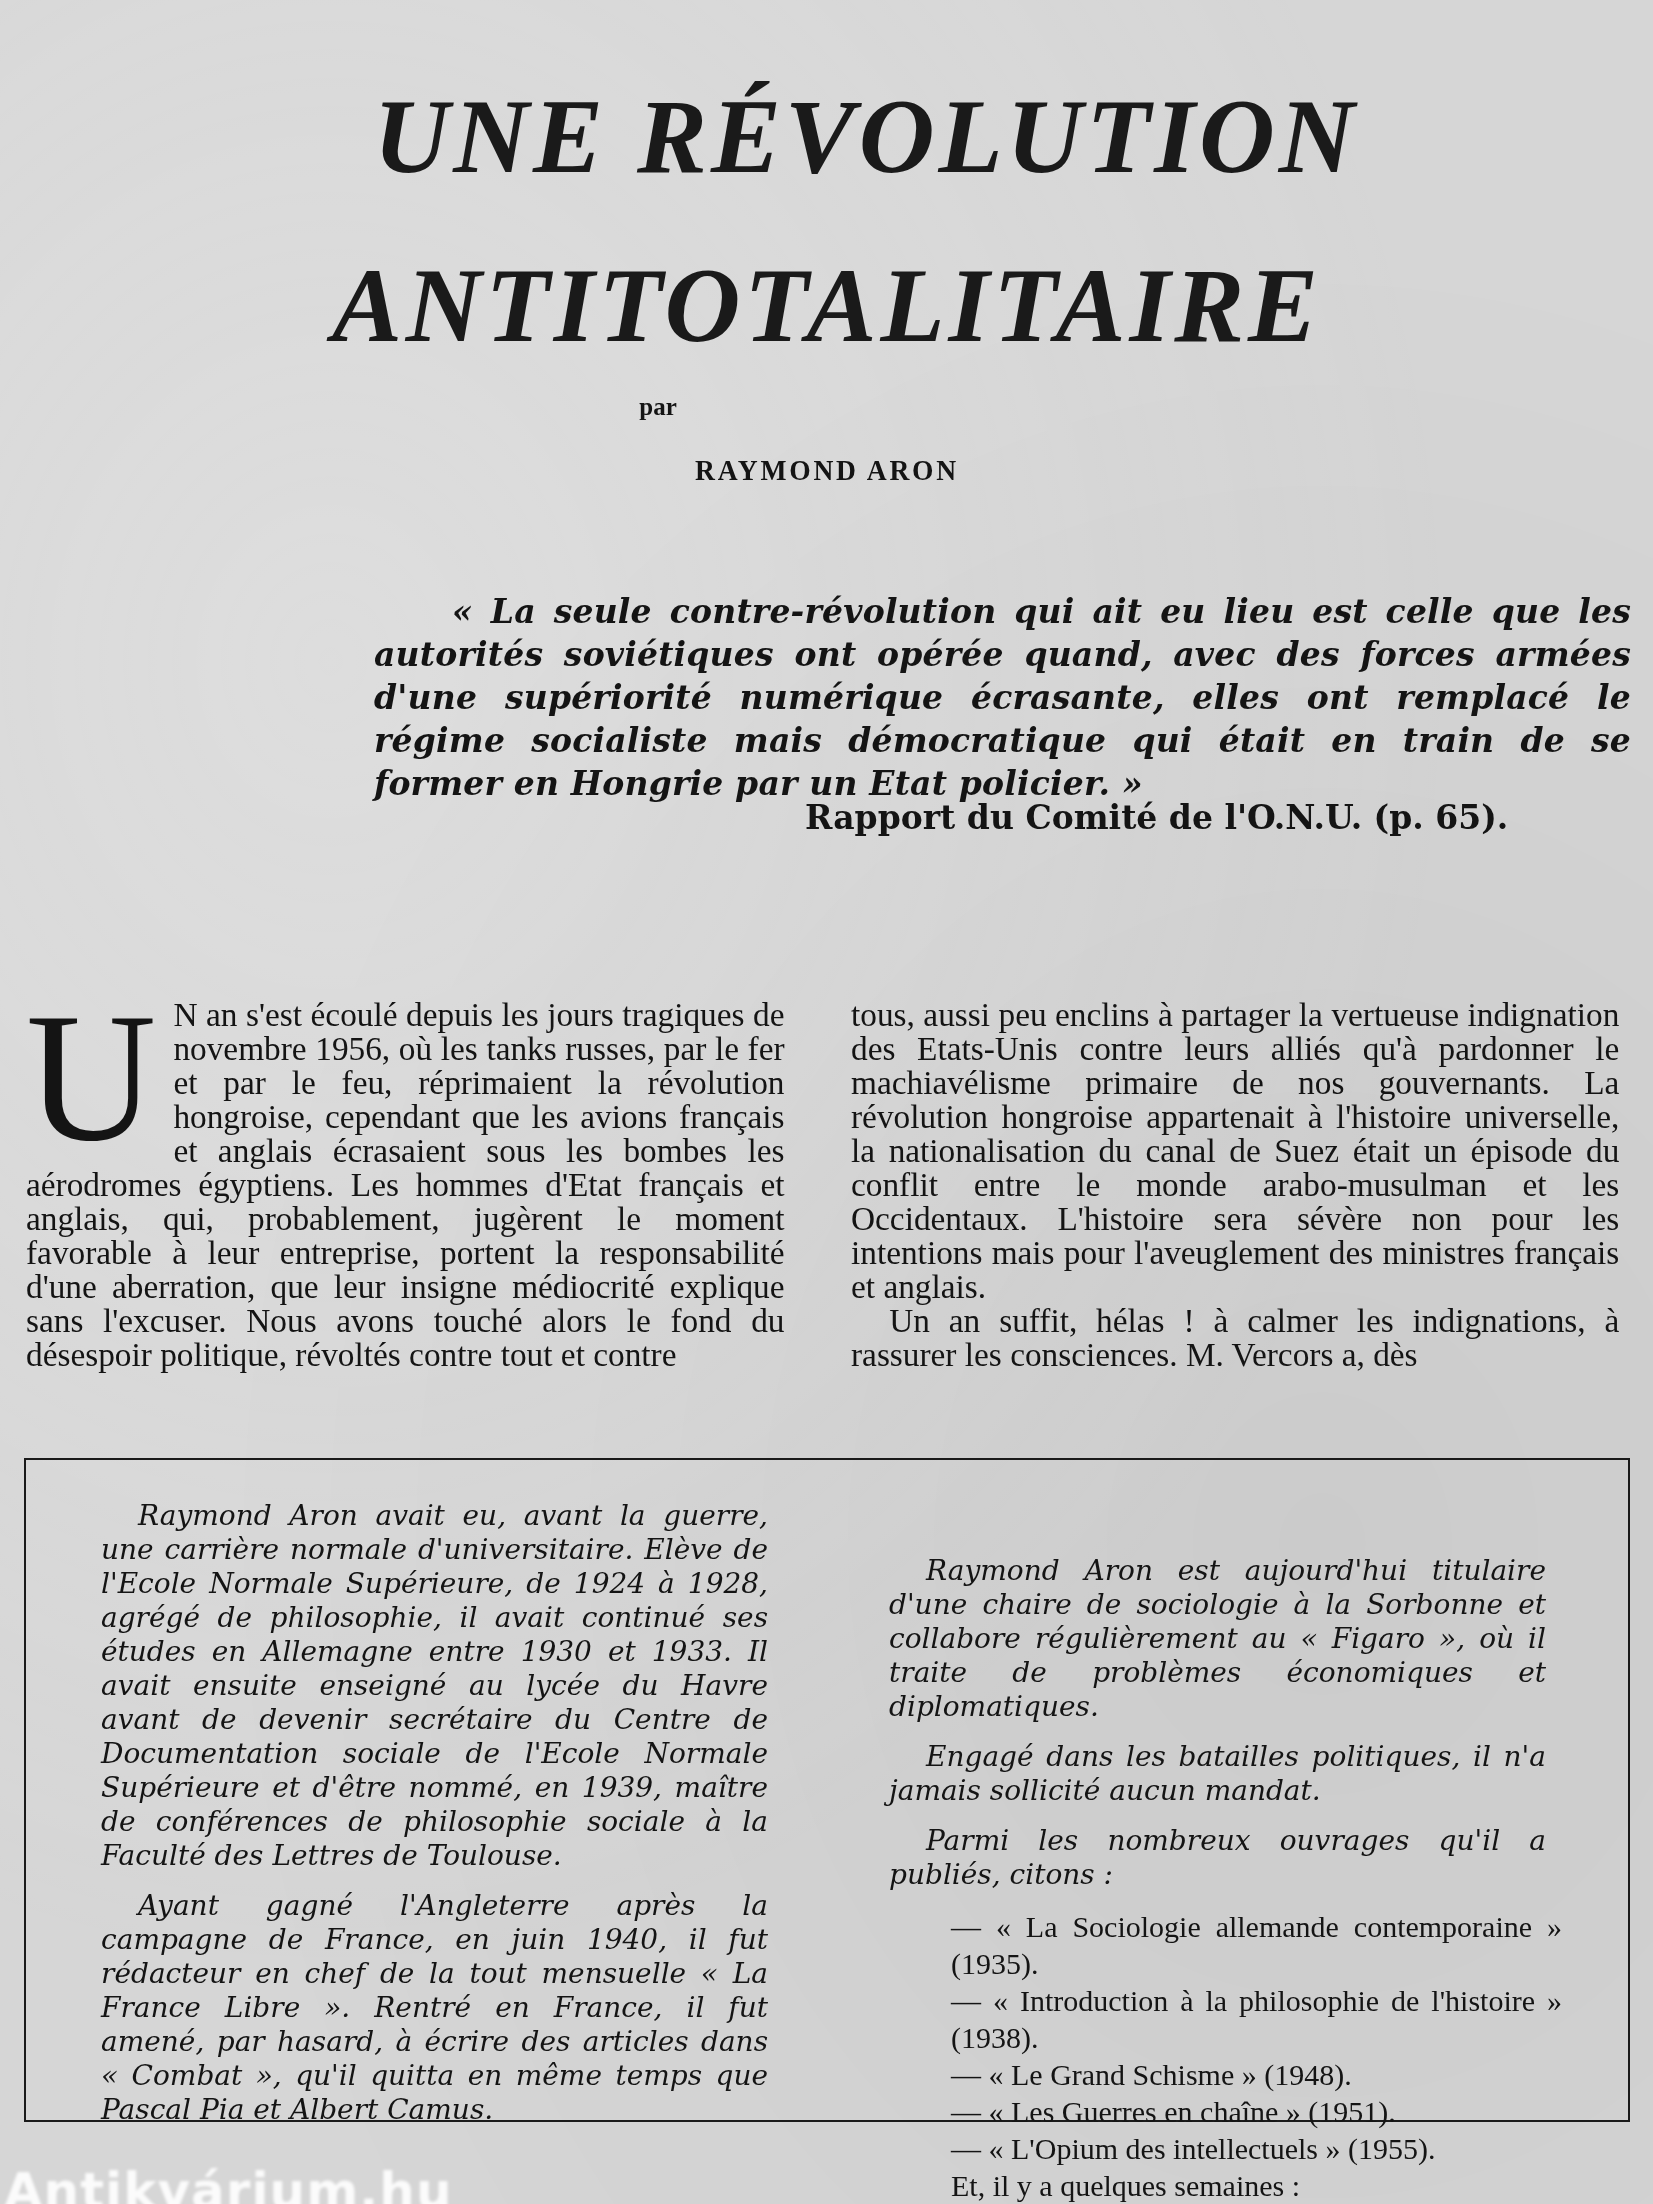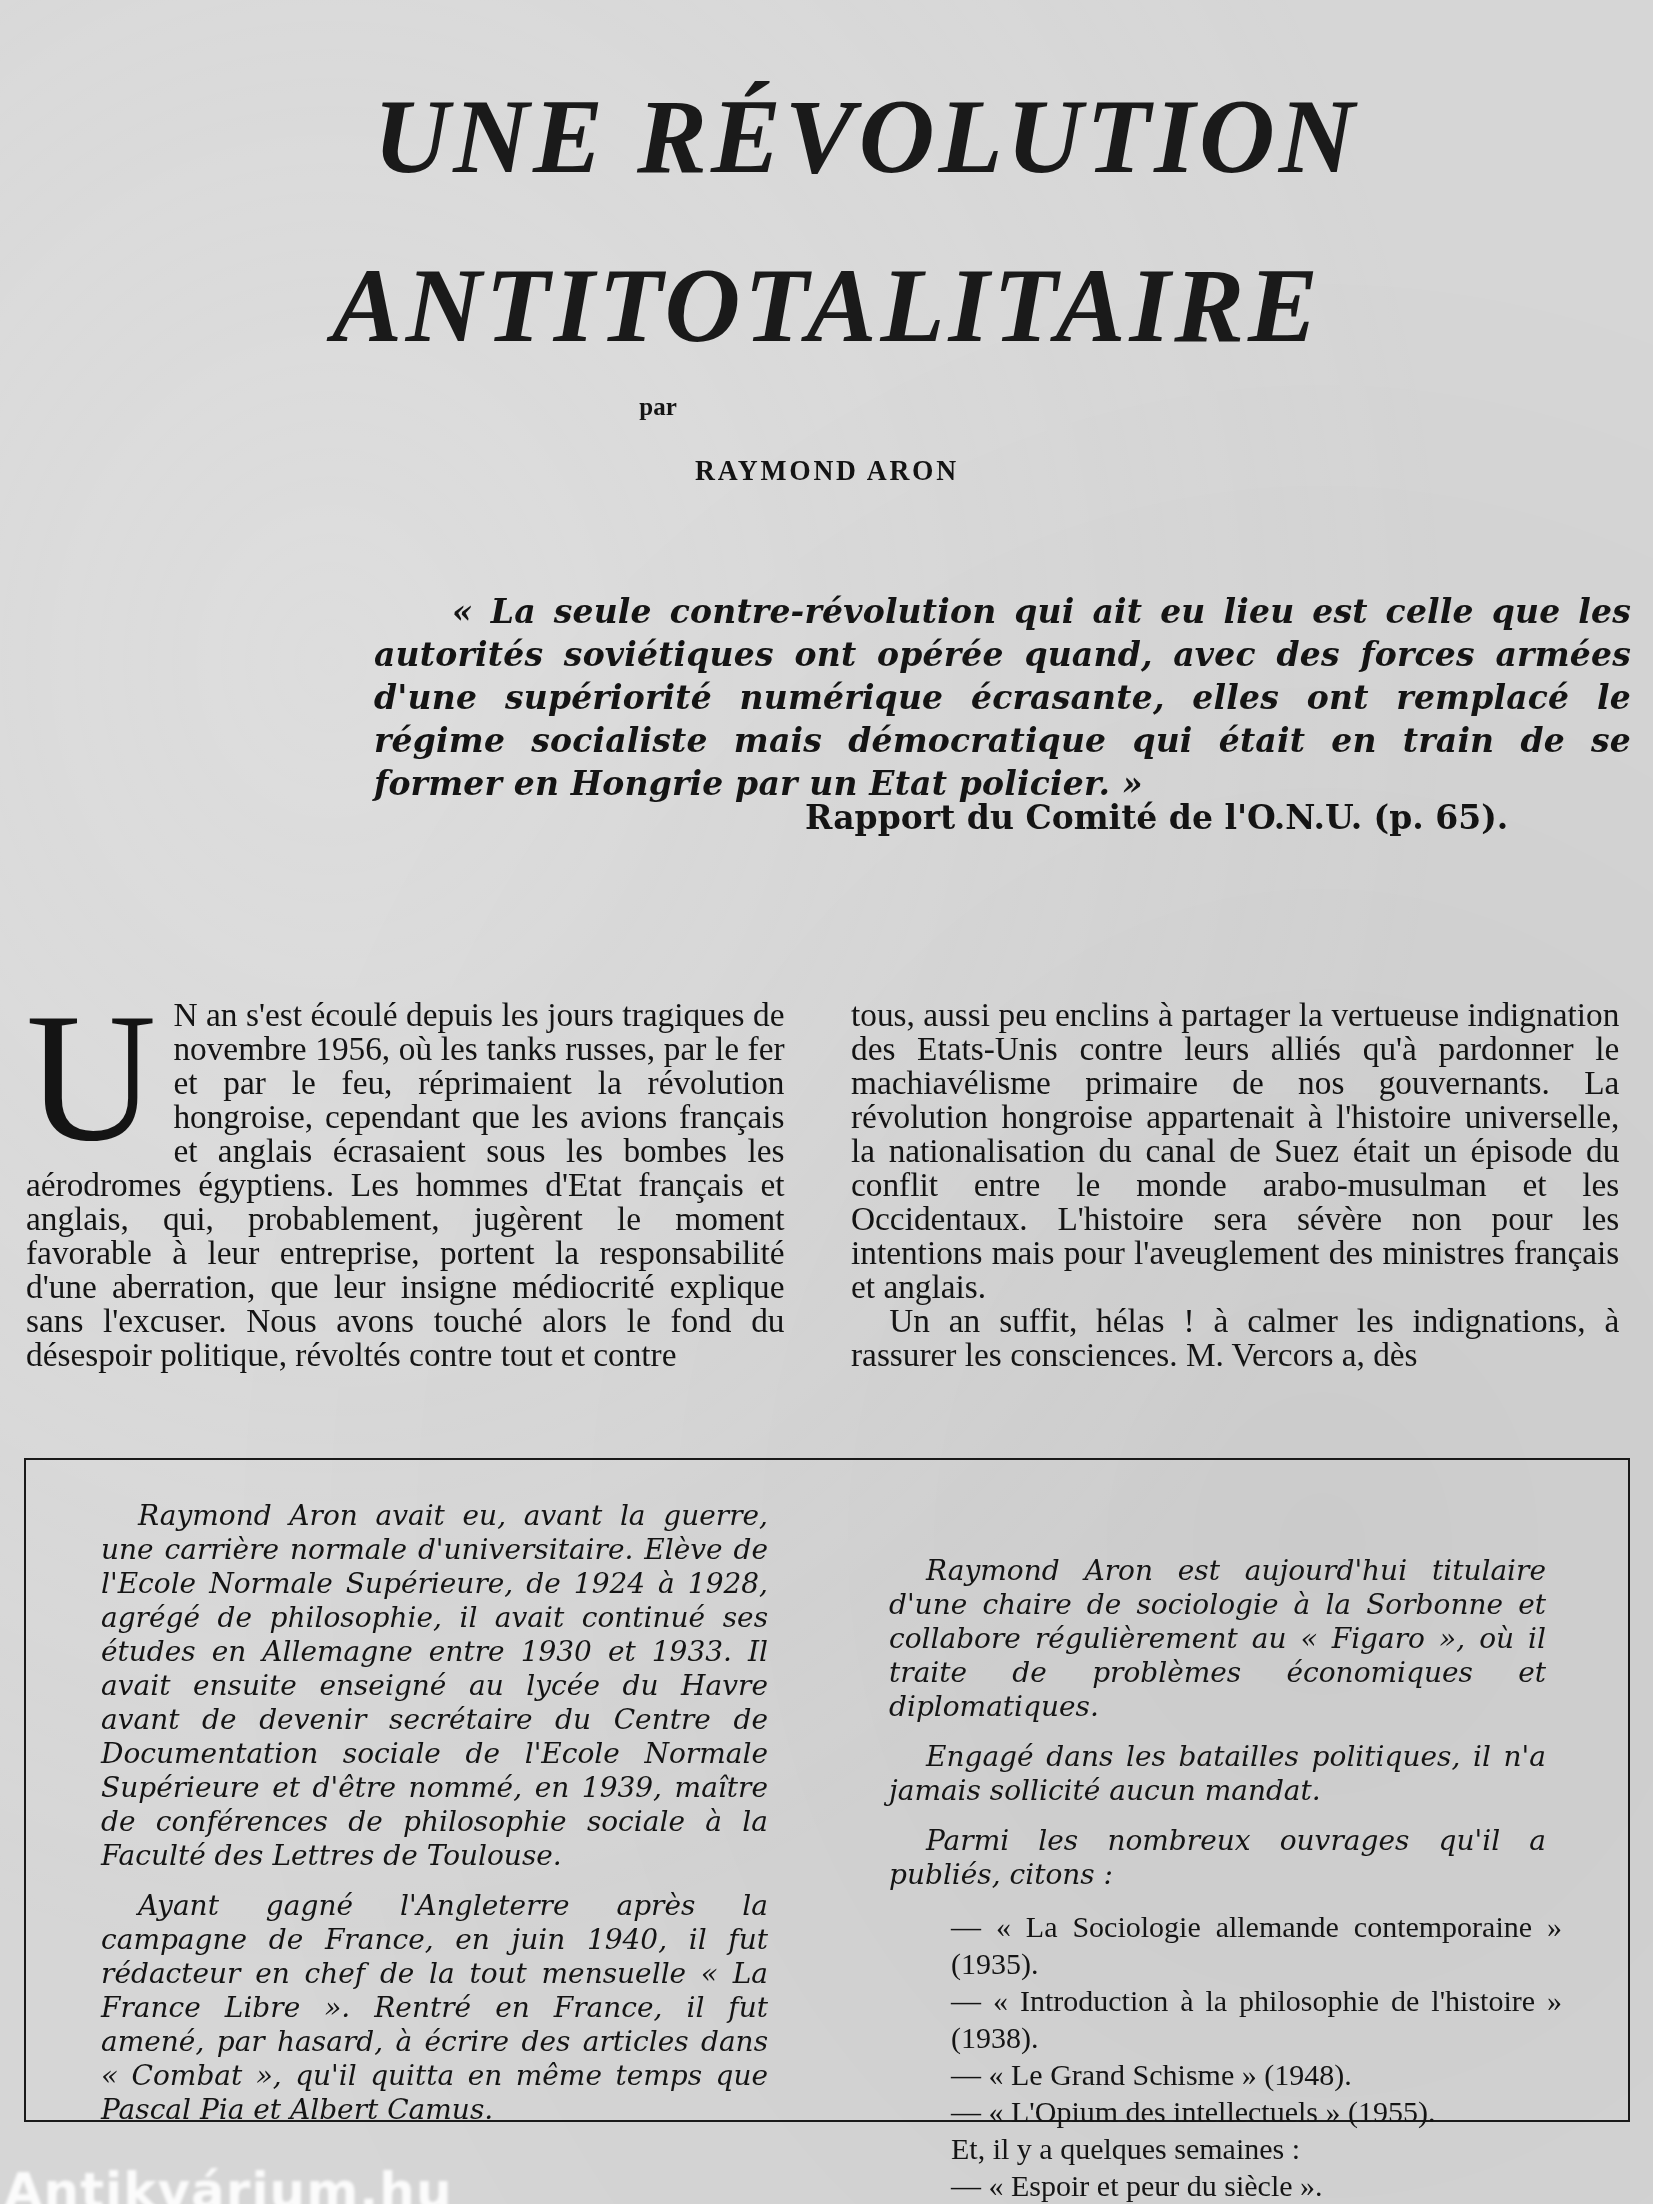--- a/index.html
+++ b/index.html
@@ -96,20 +96,21 @@
 </div>
 
 <div class="abs boxcol" id="box-right">
   <p class="bi">Raymond Aron est aujourd'hui titulaire d'une chaire de sociologie à la Sorbonne et collabore régulièrement au « Figaro », où il traite de problèmes économiques et diplomatiques.</p>
   <p class="bi">Engagé dans les batailles politiques, il n'a jamais sollicité aucun mandat.</p>
   <p class="bi">Parmi les nombreux ouvrages qu'il a publiés, citons :</p>
   <div class="works">
     <div class="w-ind">— « La Sociologie allemande contemporaine » (1935).</div>
     <div class="w-ind">— « Introduction à la philosophie de l'histoire » (1938).</div>
     <div class="w-ind">— « Le Grand Schisme » (1948).</div>
+    <div class="w-ind">— « Les Guerres en chaîne » (1951).</div>
     <div class="w-ind">— « L'Opium des intellectuels » (1955).</div>
     <div class="w-ind">Et, il y a quelques semaines :</div>
     <div class="w-ind">— « Espoir et peur du siècle ».</div>
     <div class="w-ind">— « La Tragédie algérienne ».</div>
   </div>
 </div>
 
 <div class="abs watermark">Antikvárium.hu</div>
 
 

